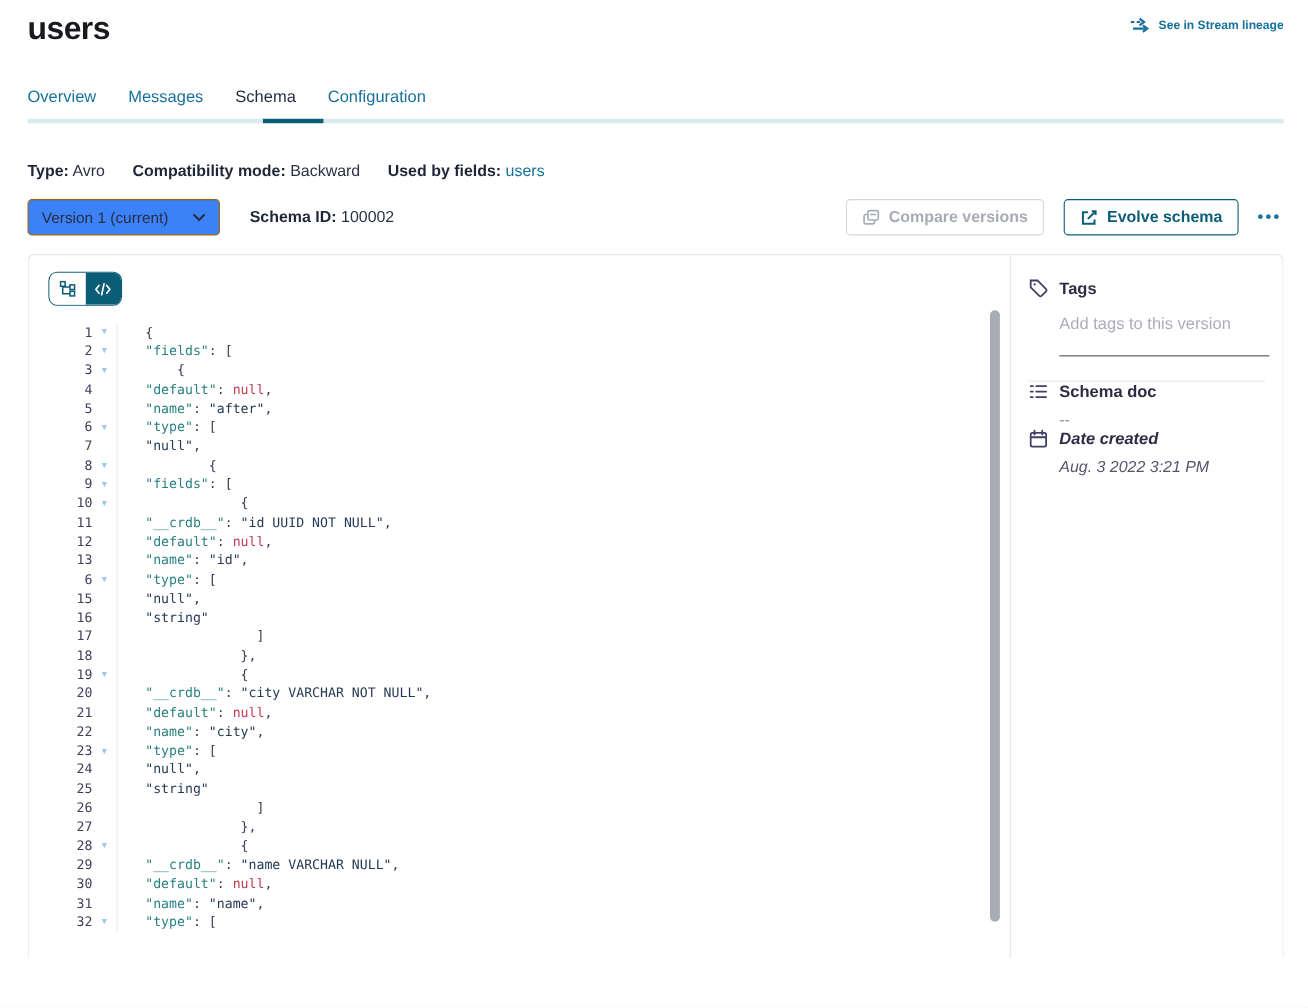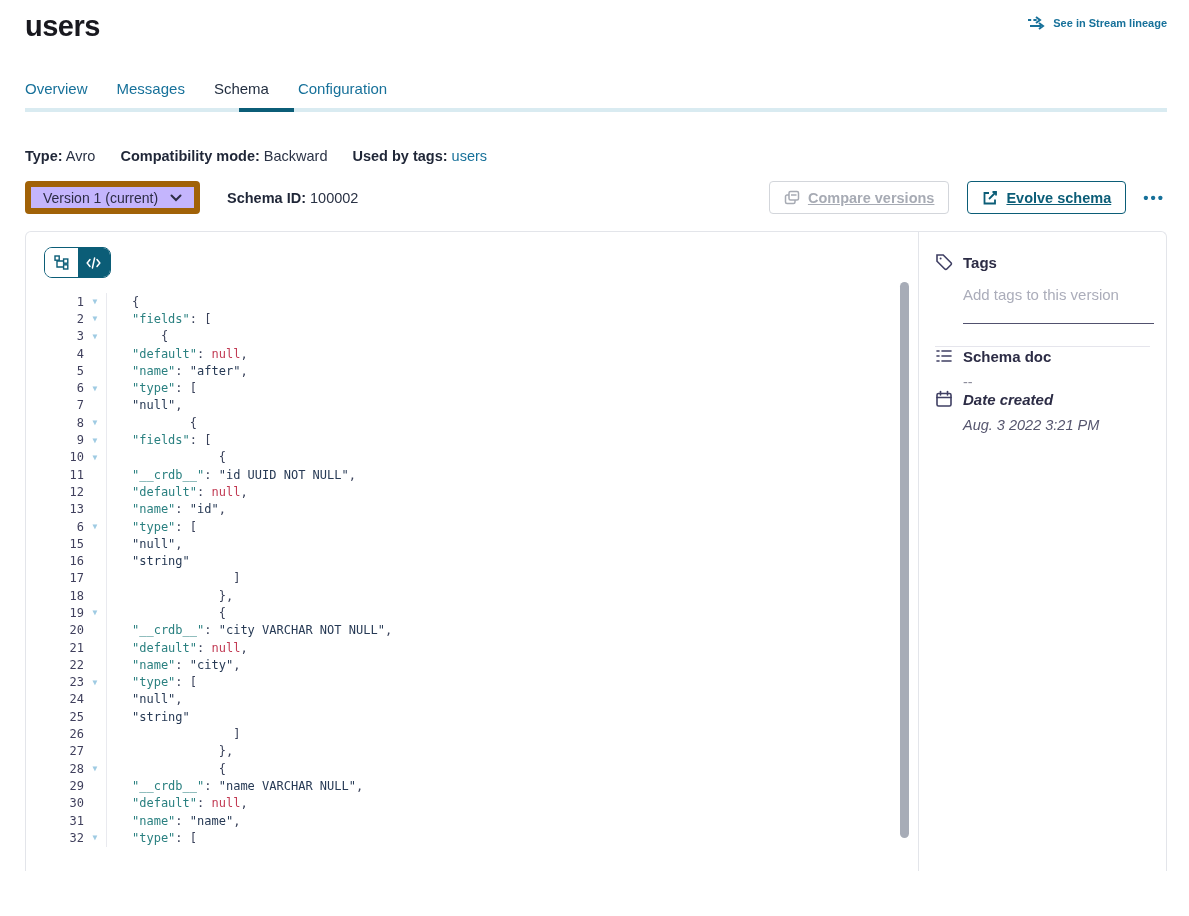--- a/index.html
+++ b/index.html
@@ -28,28 +28,28 @@
     cursor:pointer; font-family:inherit; }
 
   
   .meta { margin-top:36px; display:flex; gap:25px; font-size:14.5px; color:#2a3245; }
   .meta b { font-weight:700; color:#1f2637; }
   .meta .lnk { color:var(--link); cursor:pointer; }
 
   
   .controls { margin-top:17px; display:flex; align-items:center; }
   .verselect { display:flex; align-items:center; justify-content:space-between; width:175px;
-    height:33px; border:6px solid #a16207; border-radius:4px; padding:0 12px; font-size:14px;
-    color:#2c2c45; cursor:pointer; background:#c4b5fd; }
+    height:33px; border:1px solid #a16207; border-radius:4px; padding:0 12px; font-size:14px;
+    color:#2c2c45; cursor:pointer; background:#3b82f6; }
   .schemaid { margin-left:27px; font-size:14.5px; color:#2a3245; }
   .schemaid b { font-weight:700; color:#1f2637; }
   .spacer { flex:1; }
   .btn-outline { display:flex; align-items:center; gap:8px; height:33px; padding:0 14px;
     border-radius:4px; background:#fff; font-size:14.5px; font-weight:600; cursor:pointer;
-    font-family:inherit;text-decoration:underline; }
+    font-family:inherit; }
   .btn-compare { border:1px solid #d3d6db; color:#a7abb4; cursor:default; }
   .btn-evolve { border:1.5px solid var(--accent); color:var(--accent); margin-left:18px; }
   .more { margin-left:15px; color:var(--link); font-size:15px; font-weight:800;
     letter-spacing:2px; cursor:pointer; line-height:1; padding:4px 2px; }
 
   
   .panel { margin-top:17px; border:1px solid #e3e5ea; border-bottom:none;
     border-radius:6px 6px 0 0; height:640px; display:flex; overflow:hidden; }
   .editor { flex:1; position:relative; border-right:1px solid #e3e5ea; padding-top:15px; }
   .seg { display:flex; margin-left:18px; border:1px solid var(--accent); border-radius:8px;
@@ -114,21 +114,21 @@
     <div class="tab">Configuration</div>
   </div>
   <div class="tabbar">
     <div class="ind" id="tab-ind" style="left: 214px; width: 55px;"></div>
   </div>
 
 
   <div class="meta">
     <span><b>Type:</b> <span>Avro</span></span>
     <span><b>Compatibility mode:</b> <span>Backward</span></span>
-    <span><b>Used by tags:</b> <span class="lnk">users</span></span>
+    <span><b>Used by fields:</b> <span class="lnk">users</span></span>
   </div>
 
   <div class="controls">
     <div class="verselect">
       <span>Version 1 (current)</span>
       <span>
         <svg width="12" height="8" viewBox="0 0 12 8" fill="none" stroke="#2c2c45" stroke-width="2" stroke-linecap="round">
             <path d="M1.5 1.5 L6 6 L10.5 1.5"></path>
           </svg>
       </span>

